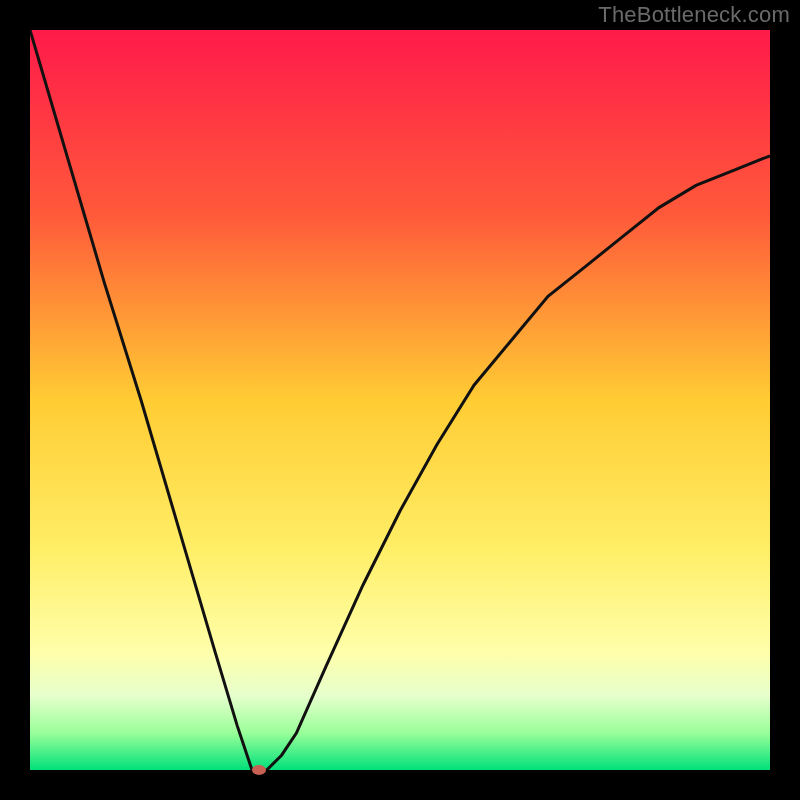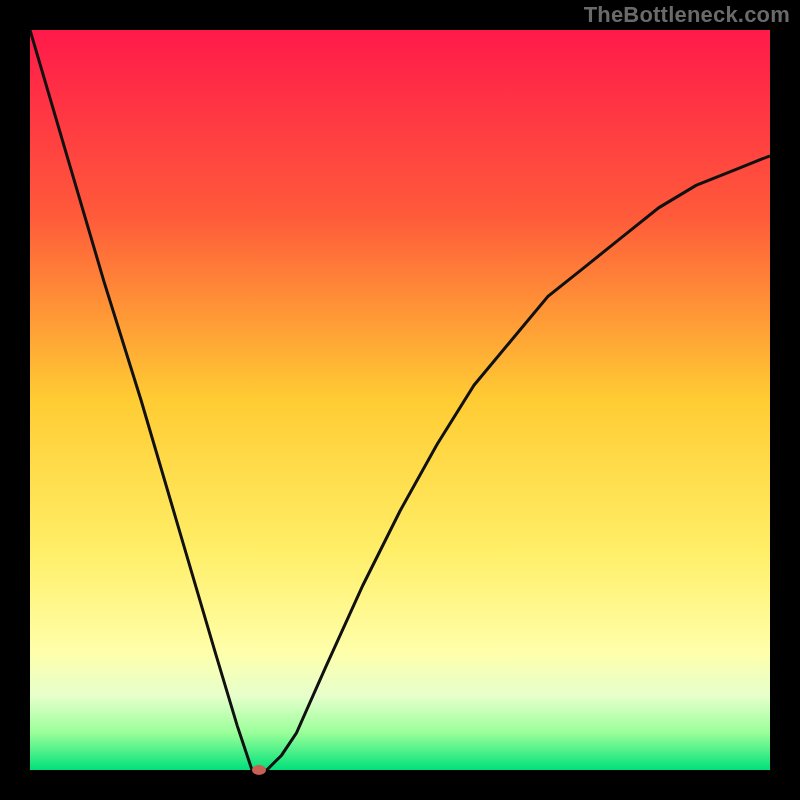--- a/index.html
+++ b/index.html
@@ -16,21 +16,21 @@
     width: 800px;
     height: 800px;
     background: #000;
   }
   .watermark {
     position: absolute;
     top: 2px;
     right: 10px;
     color: #6a6a6a;
     font-size: 22px;
-    font-weight: 700;
+    font-weight: 400;
     letter-spacing: 0.2px;
     user-select: none;
     z-index: 4;
   }
   .plot-area {
     position: absolute;
     left: 30px;
     top: 30px;
     width: 740px;
     height: 740px;

